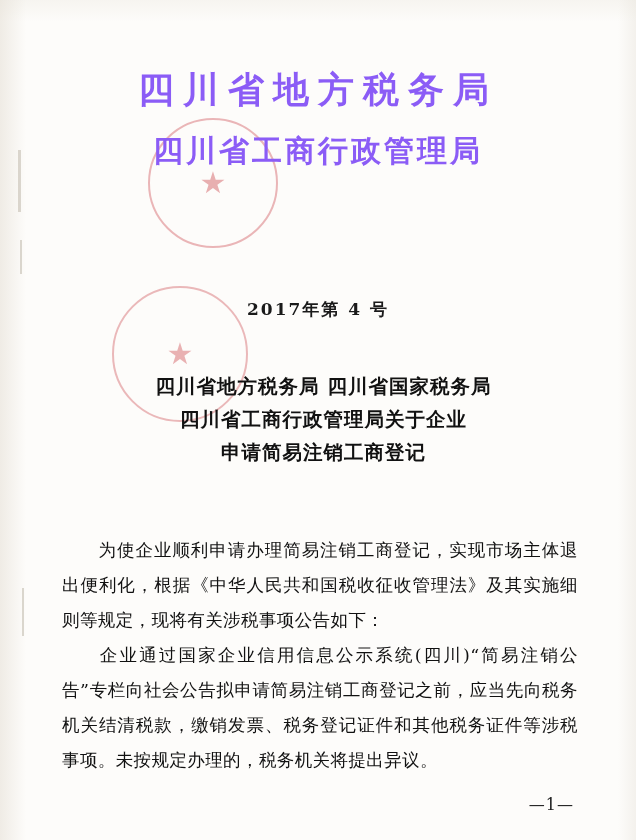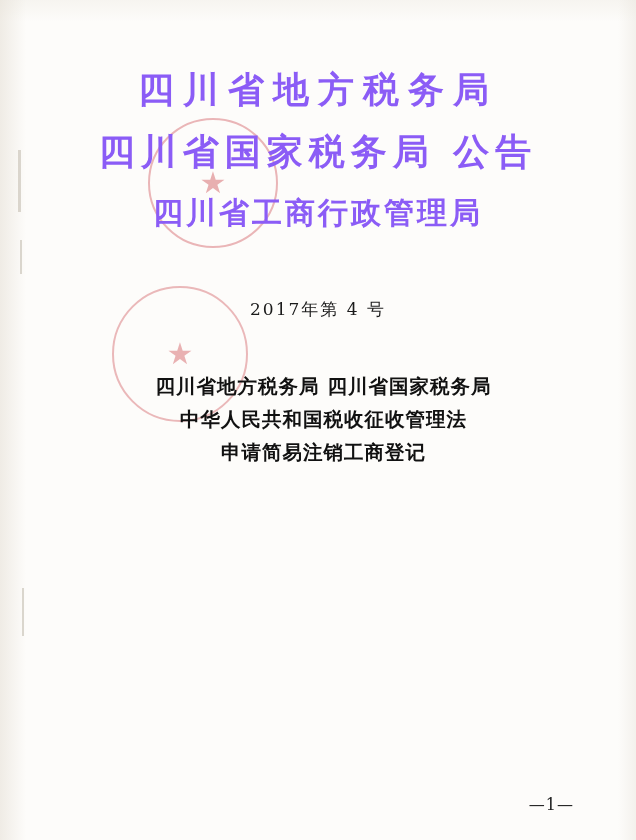--- a/index.html
+++ b/index.html
@@ -58,21 +58,21 @@
   .masthead-line.l3 { font-size: 30px; letter-spacing: 3px; }
 
   
   .issue-no {
     position: absolute;
     left: 0;
     right: 0;
     top: 298px;
     text-align: center;
     font-size: 17px;
-    font-weight: normal;
+    font-weight: bold;
     letter-spacing: 2px;
     color: #1a1a1a;
   }
 
   
   .title-block {
     position: absolute;
     left: 11px;
     right: 0;
     top: 370px;
@@ -158,27 +158,30 @@
 
   <div class="seal seal-top">
     <div class="seal-star">★</div>
   </div>
   <div class="seal seal-mid">
     <div class="seal-star">★</div>
   </div>
 
   <div class="masthead">
     <div class="masthead-line l1">四川省地方税务局</div>
-    <div class="masthead-line l2">四川省国家税务局 公告</div>
     <div class="masthead-line l3">四川省工商行政管理局</div>
   </div>
 
   <div class="issue-no">2017年第 4 号</div>
 
   <div class="title-block">
     <div class="title-line">四川省地方税务局 四川省国家税务局</div>
-    <div class="title-line">中华人民共和国税收征收管理法</div>
+    <div class="title-line">四川省工商行政管理局关于企业</div>
     <div class="title-line">申请简易注销工商登记</div>
   </div>
 
+  <div class="body-text">
+    <p class="para"><span class="indent"></span><span>为使企业顺利申请办理简易注销工商登记，实现市场主体退出便利化，根据《中华人民共和国税收征收管理法》及其实施细则等规定，现将有关涉税事项公告如下：</span></p>
+    <p class="para"><span class="indent"></span><span>企业通过国家企业信用信息公示系统(四川)“简易注销公告”专栏向社会公告拟申请简易注销工商登记之前，应当先向税务机关结清税款，缴销发票、税务登记证件和其他税务证件等涉税事项。未按规定办理的，税务机关将提出异议。</span></p>
+  </div>
 
   <div class="page-number">—1—</div>
 </div>
 
 </body></html>

